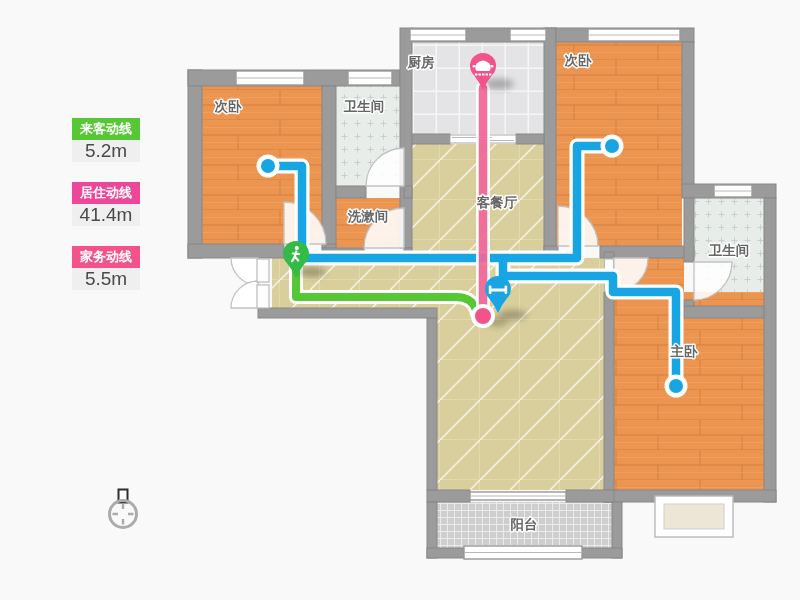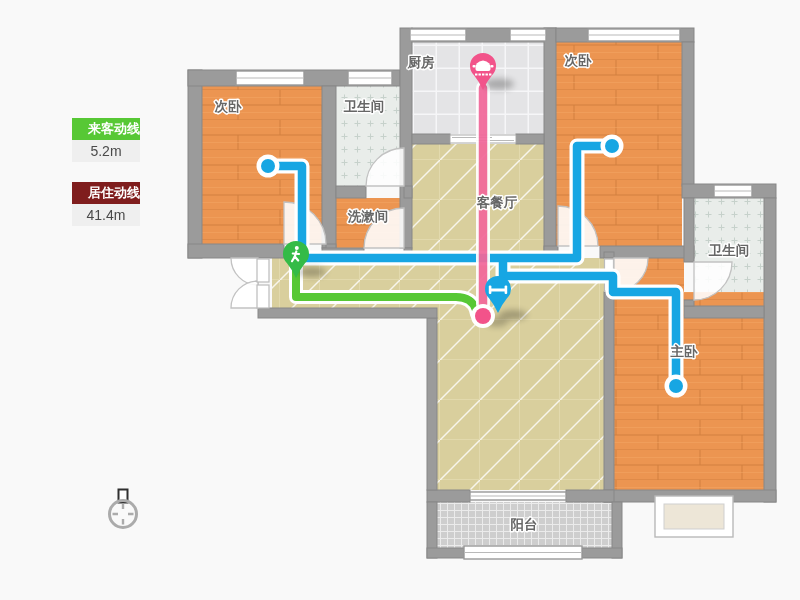--- a/index.html
+++ b/index.html
@@ -6,29 +6,29 @@
   body{
     width:800px;height:600px;background:#F9F9F9;
     font-family:"Liberation Sans", sans-serif;
     position:relative;overflow:hidden;
   }
   #stage{position:absolute;left:0;top:0;width:800px;height:600px;}
   
   .legend{position:absolute;left:72px;top:118px;width:68px;}
   .legend-item{margin-bottom:20px;}
   .legend-label{
-    display:block;height:22px;line-height:22px;text-align:right;
+    display:block;height:22px;line-height:22px;text-align:center;
     color:#fff;font-size:13px;font-weight:bold;
   }
   .legend-label.guest{background:#57C835;}
-  .legend-label.resident{background:#7f1d1d;}
+  .legend-label.resident{background:#ec4899;}
   .legend-label.chore{background:#F2538A;}
   .legend-value{
     display:block;height:22px;line-height:22px;text-align:center;
-    background:#EFEFEF;color:#4A4A4A;font-size:14px;
+    background:#EFEFEF;color:#4A4A4A;font-size:19px;
   }
   
   svg{position:absolute;left:0;top:0;}
   .room-label{
     font-size:13.5px;fill:#666;font-weight:bold;
     paint-order:stroke;stroke:#ffffff;stroke-width:3px;stroke-linejoin:round;
     text-anchor:middle;
     font-family:"Liberation Sans", sans-serif;
   }
   .wall{fill:#9B9B9B;stroke:#878787;stroke-width:1;}
@@ -43,20 +43,24 @@
 <div id="stage">
 
   <div class="legend">
     <div class="legend-item">
       <span class="legend-label guest">来客动线</span>
       <span class="legend-value">5.2m</span>
     </div>
     <div class="legend-item">
       <span class="legend-label resident">居住动线</span>
       <span class="legend-value">41.4m</span>
+    </div>
+    <div class="legend-item">
+      <span class="legend-label chore">家务动线</span>
+      <span class="legend-value">5.5m</span>
     </div>
   </div>
 
   <svg width="800" height="600" viewBox="0 0 800 600">
     <defs>
       <pattern id="wood" width="84" height="30" patternUnits="userSpaceOnUse">
         <rect width="84" height="30" fill="#EC9551"></rect>
         <path d="M0,15 H84 M0,30 H84" stroke="#D2803E" stroke-width="1"></path>
         <path d="M28,0 V15 M70,15 V30" stroke="#D2803E" stroke-width="1"></path>
         <path d="M0,7.5 H84 M0,22.5 H84" stroke="#F3A765" stroke-width="1" opacity="0.5"></path>

